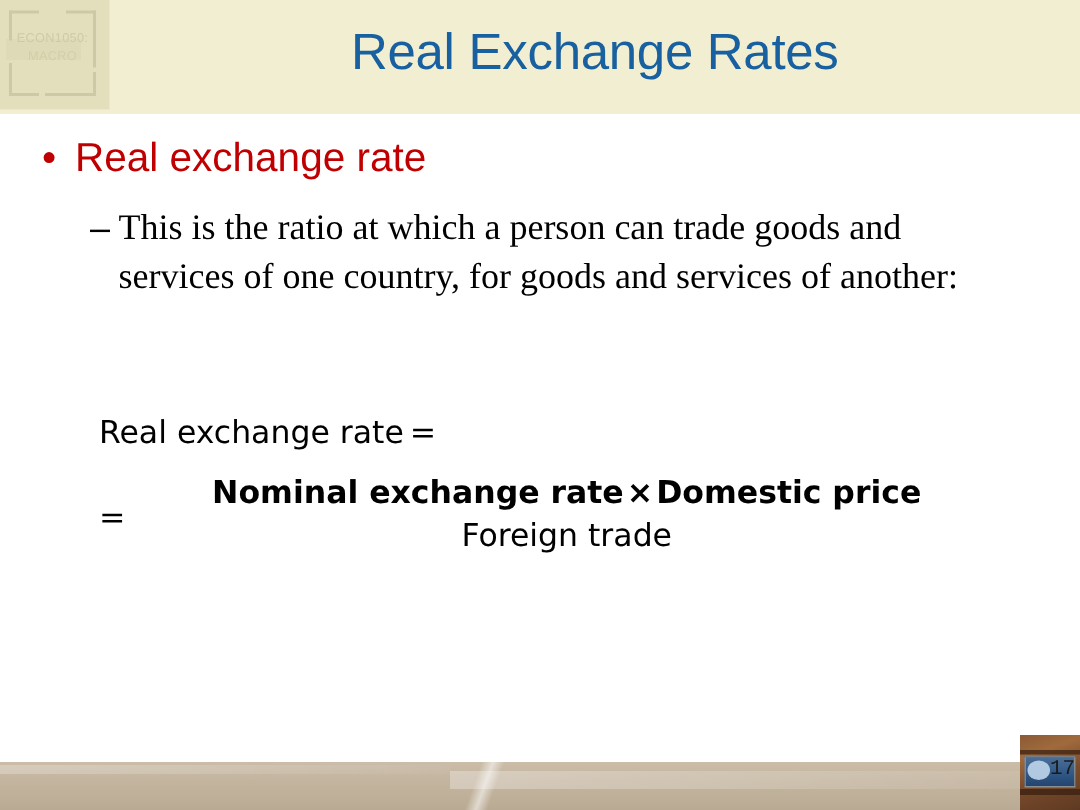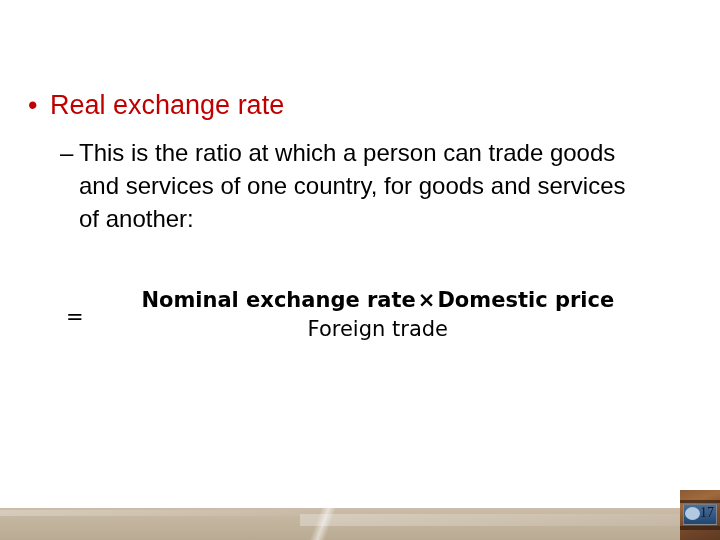--- a/index.html
+++ b/index.html
@@ -143,21 +143,21 @@
     flex: none;
     color: #000000;
     font-size: 24px;
     line-height: 33px;
   }
   .bullet-l2 .txt {
     color: #000000;
     font-size: 24px;
     line-height: 33px;
     max-width: 570px;
-    font-family: Liberation Sans, sans-serif;
+    font-family: Liberation Serif, serif;
   }
 
   
   .equation {
     position: absolute;
     left: 66px;
     top: 198px;
     width: 600px;
     font-family: "DejaVu Sans", sans-serif;
     color: #000000;
@@ -274,46 +274,71 @@
     left: 5px; top: 17px;
     width: 15px; height: 13px;
     border-radius: 50%;
     background: #bcd4e8;
     opacity: 0.92;
   }
   .slide-number-text {
     position: absolute;
     left: 700px;
     top: 505px;
-    font-family: Liberation Serif, serif;
+    font-family: Liberation Mono, monospace;
     font-size: 14px;
     line-height: 16px;
     color: #1a1a1a;
     font-weight: normal;
   }
 </style>
 </head>
 <body>
 
 <div class="slide">
 
+  <div class="header-band">
+
+    <div class="logo-box">
+      <div class="logo-ghost"></div>
+      <div class="logo-frame">
+        <span class="c-tl-h"></span>
+        <span class="c-tl-v"></span>
+        <span class="c-tr-h"></span>
+        <span class="c-tr-v"></span>
+        <span class="c-bl-h"></span>
+        <span class="c-bl-v"></span>
+        <span class="c-br-h"></span>
+        <span class="c-br-v"></span>
+        <div class="logo-text">
+          <div class="l1">ECON1050:</div>
+          <div class="l2">MACRO</div>
+        </div>
+      </div>
+    </div>
+
+    <div class="slide-title">Real Exchange Rates</div>
+  </div>
 
   <div class="body-area">
 
     <div class="bullet-l1">
       <span class="dot">•</span>
       <span class="txt">Real exchange rate</span>
     </div>
 
     <div class="bullet-l2">
       <span class="dash">–</span>
       <span class="txt">This is the ratio at which a person can trade goods and services of one country, for goods and services of another:</span>
     </div>
 
     <div class="equation">
+      <div class="eq-line1">
+        <span>Real exchange rate</span><span class="eqsign">=</span>
+      </div>
       <div class="eq-line2">
         <span class="lead-eq">=</span>
         <span class="fraction">
           <span class="numer"><span>Nominal exchange rate</span><span class="times">×</span><span>Domestic price</span></span>
           <span class="bar"></span>
           <span class="denom">Foreign trade</span>
         </span>
       </div>
     </div>
 

